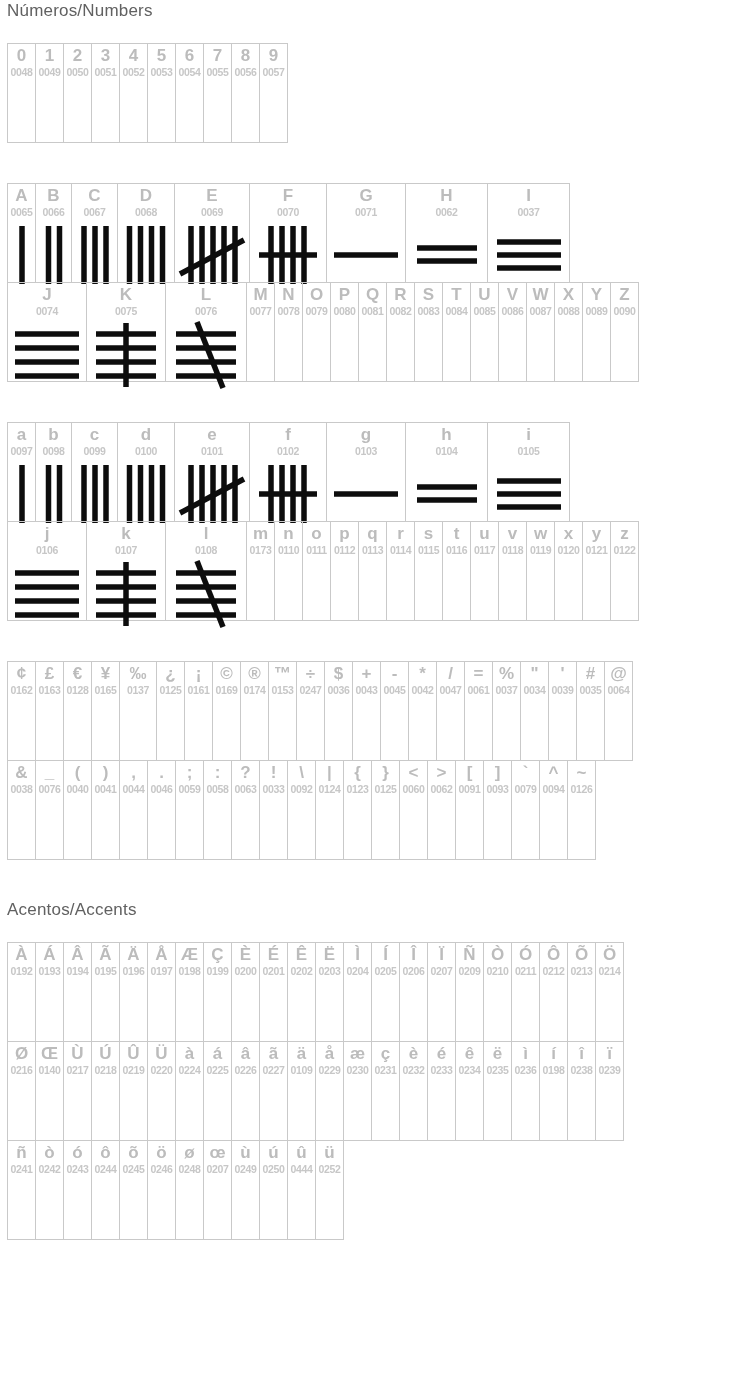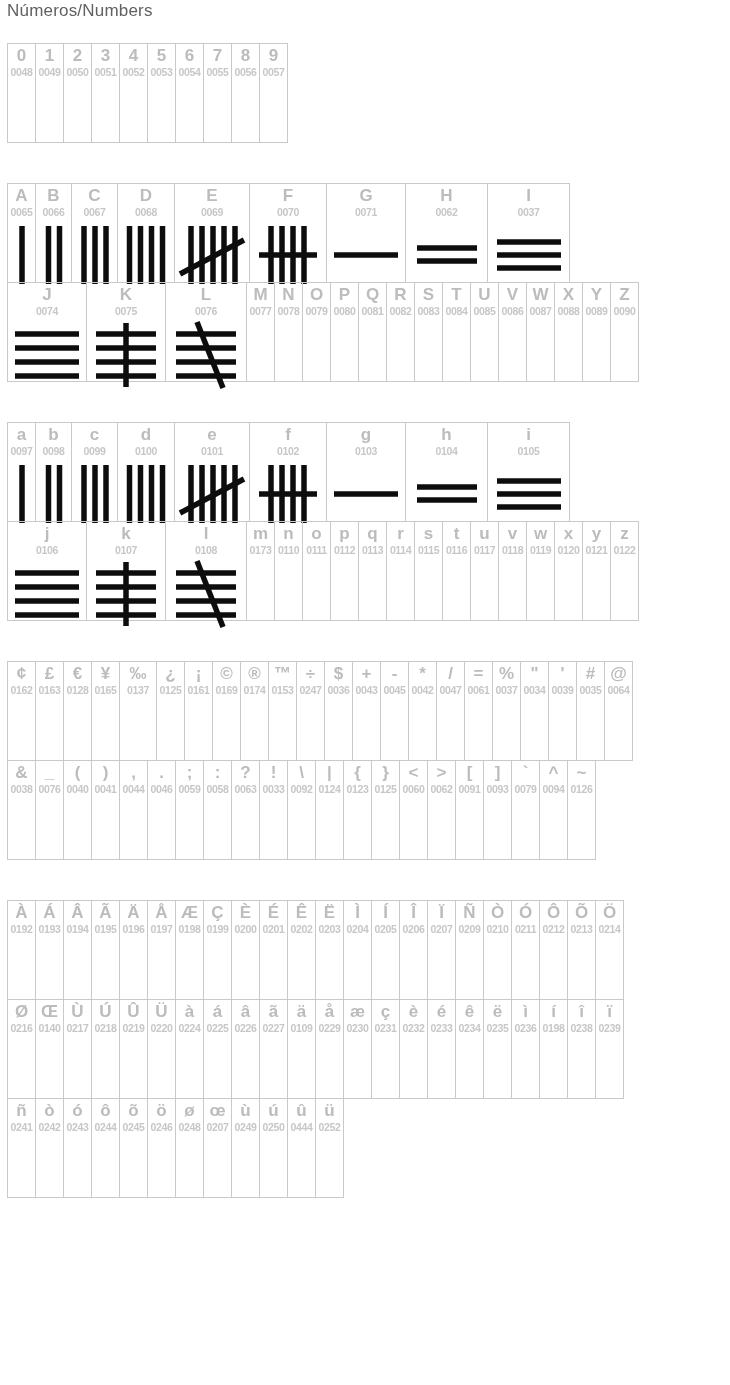--- a/index.html
+++ b/index.html
@@ -594,20 +594,21 @@
             <div class="code">0094</div>
           </div>
           <div class="cell" style="width: 29px; height: 100px;">
             <div class="ch">~</div>
             <div class="code">0126</div>
           </div>
         </div>
       </div>
     </div>
     <div class="sec">
+      <div class="sec-title">Acentos/Accents</div>
       <div class="grid">
         <div class="grid-row">
           <div class="cell" style="width: 29px; height: 100px;">
             <div class="ch">À</div>
             <div class="code">0192</div>
           </div>
           <div class="cell" style="width: 29px; height: 100px;">
             <div class="ch">Á</div>
             <div class="code">0193</div>
           </div>

